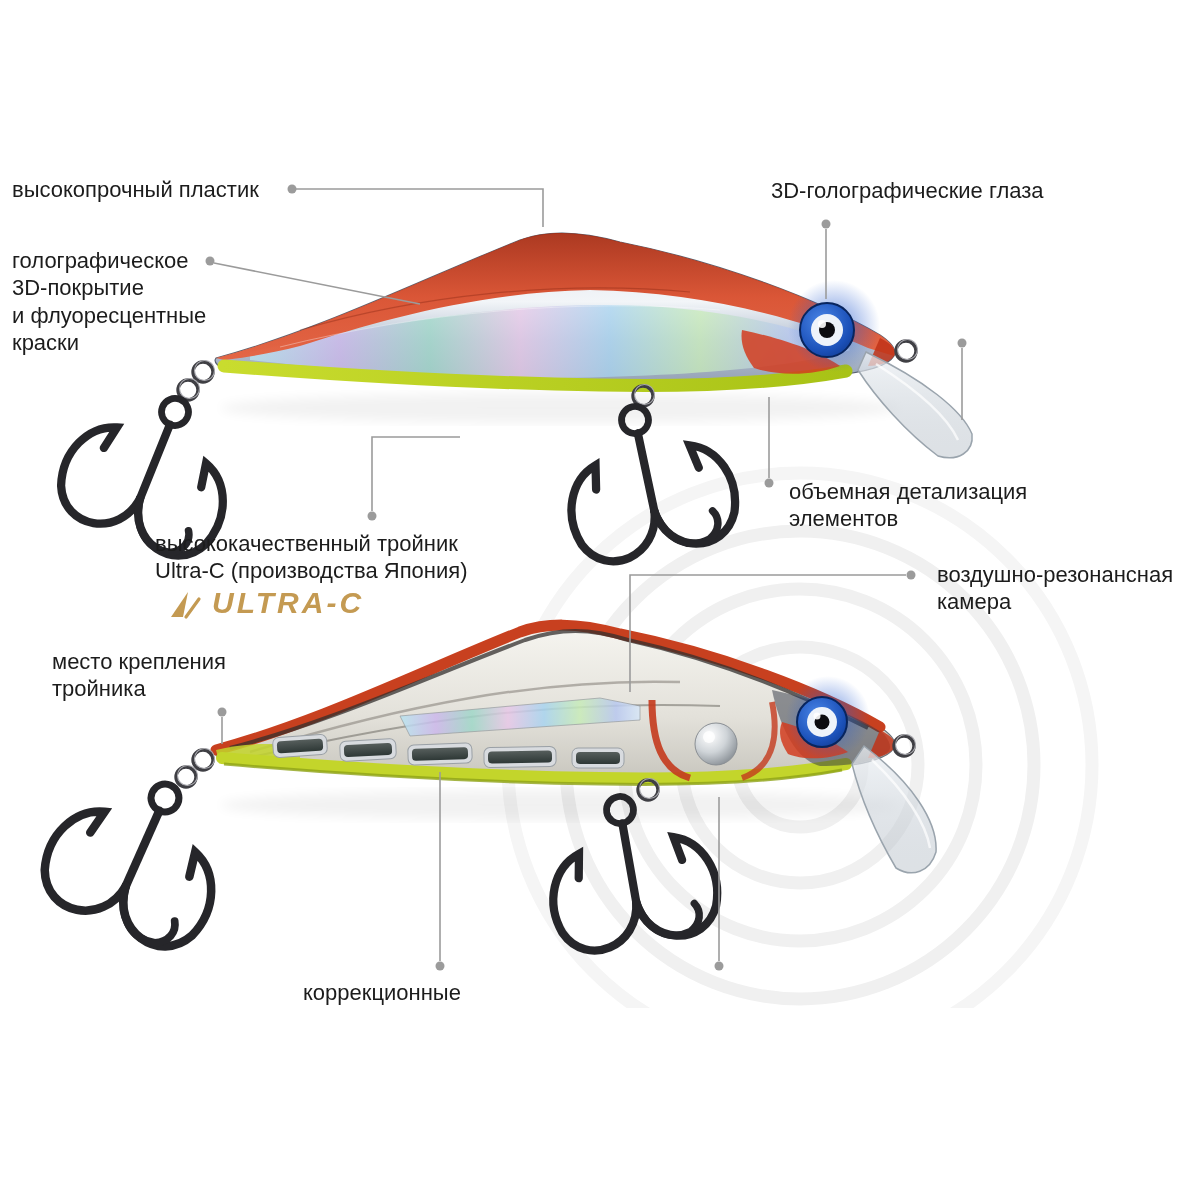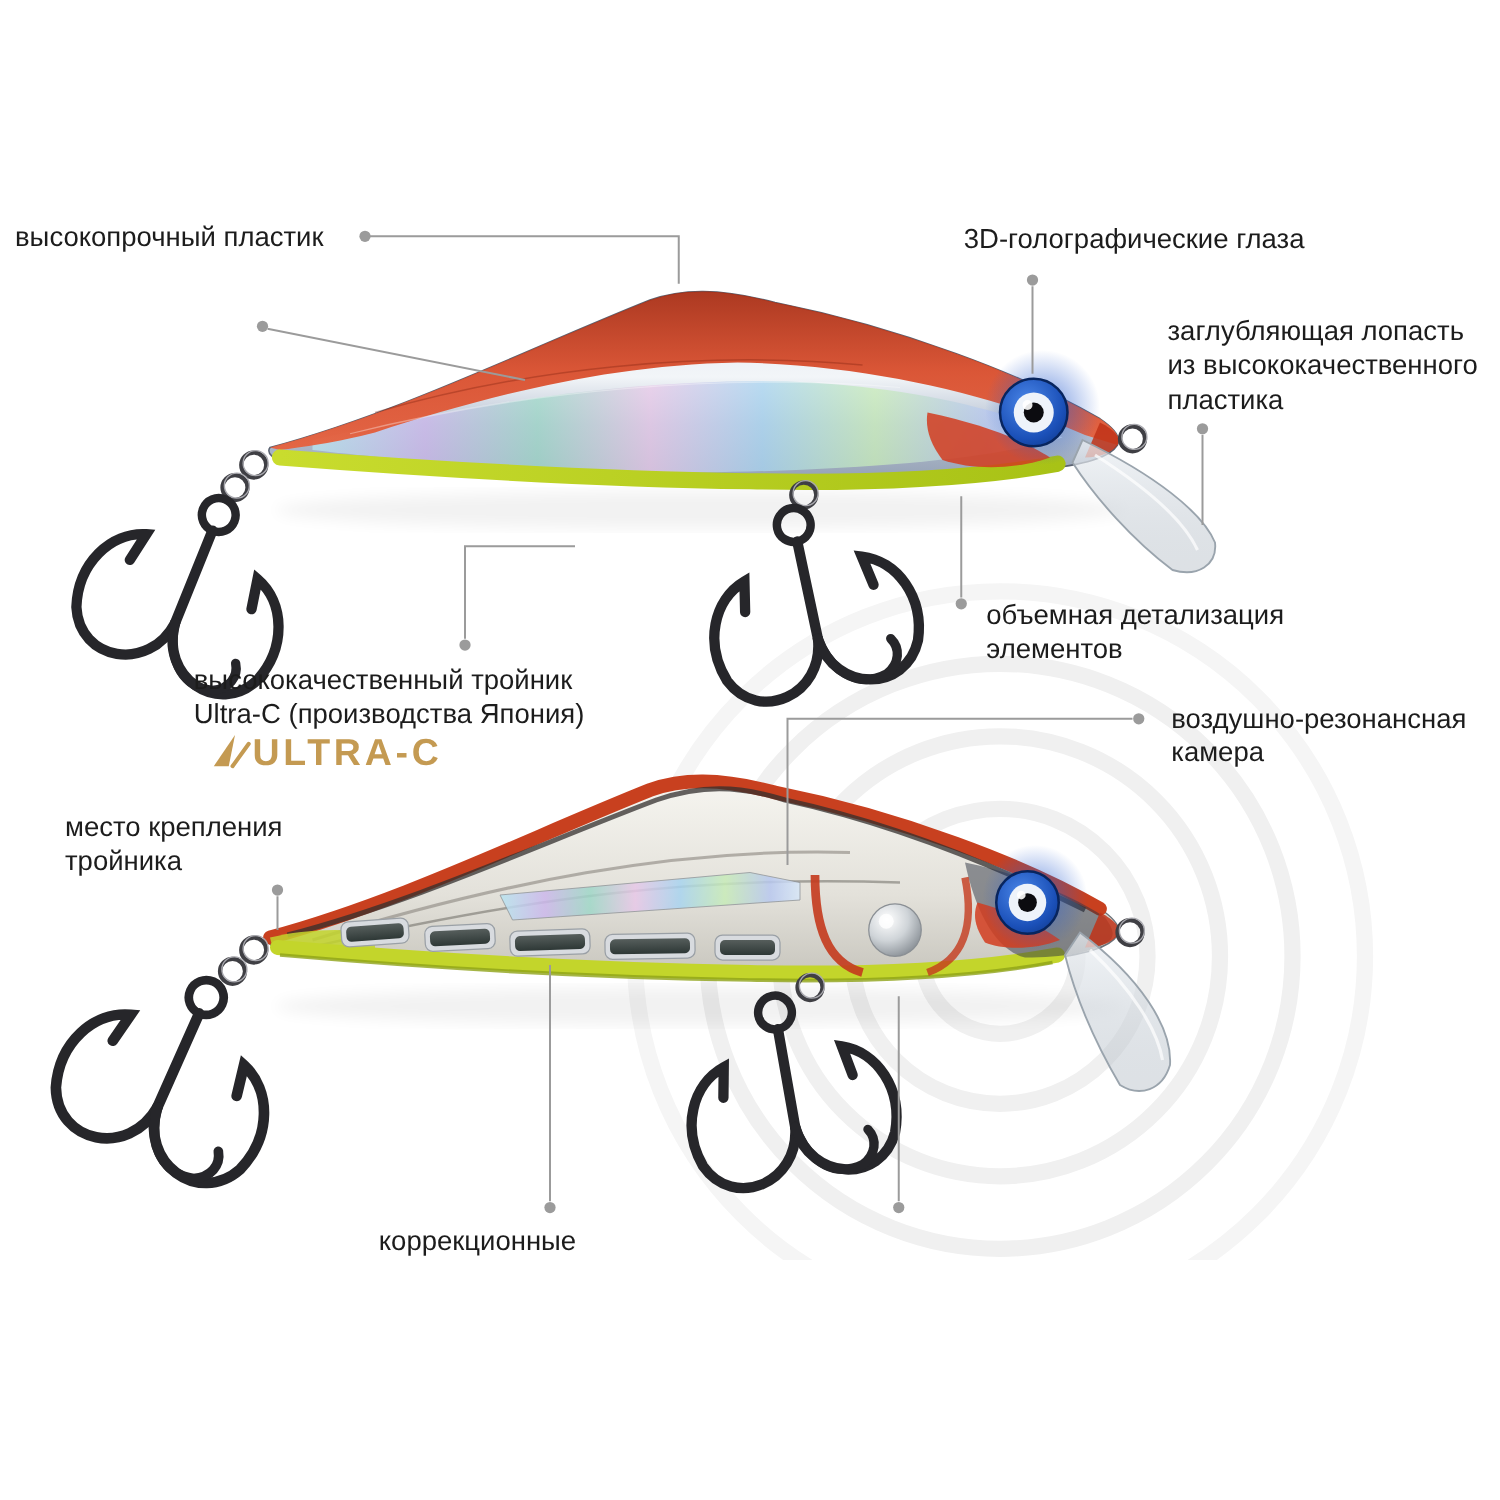--- a/index.html
+++ b/index.html
@@ -1,22 +1,22 @@
 <!DOCTYPE html>
 <html><head>
 <meta charset="utf-8">
 <style>
   html,body{margin:0;padding:0;background:#fff}
   .stage{position:relative;width:1200px;height:1008px;background:#ffffff;
          font-family:"Liberation Sans",sans-serif;overflow:hidden}
   .art{position:absolute;left:0;top:0}
   .label{position:absolute;font-size:22px;line-height:1.24;color:#1c1c1c;white-space:pre-line}
   .label.center{text-align:left}
-  .logo{position:absolute;left:170px;top:586px;display:flex;align-items:flex-start;gap:0;
-        color:#c49a52;font-weight:bold;font-size:30px;letter-spacing:3px}
+  .logo{position:absolute;left:170px;top:586px;display:flex;align-items:flex-end;gap:10px;
+        color:#c49a52;font-style:italic;font-weight:bold;font-size:30px;letter-spacing:3px}
 </style>
 </head>
 <body>
 
 <div class="stage">
 
   <svg class="art" width="1200" height="1200" viewBox="0 0 1200 1200">
     <defs>
       <linearGradient id="silverGrad" x1="0" y1="0" x2="0" y2="1">
         <stop offset="0" stop-color="#dfe5ee"></stop>
@@ -223,26 +223,27 @@
       </g>
       <g>
         <circle cx="719" cy="966" r="4.5" fill="#9b9b9b" stroke="none"></circle>
         <line x1="719" y1="961" x2="719" y2="797"></line>
       </g>
     </g>
   </svg>
 
   <div class="label" style="left:12px;top:176px">высокопрочный пластик</div>
 
+  <div class="label" style="left:12px;top:247px">голографическое
+3D-покрытие
+и флуоресцентные
+краски</div>
 
   <div class="label" style="left:771px;top:177px">3D-голографические глаза</div>
 
-  <div class="label" style="left:934px;top:251px">заглубляющая лопасть
-из высококачественного
-пластика</div>
 
   <div class="label" style="left:789px;top:478px">объемная детализация
 элементов</div>
 
   <div class="label center" style="left:155px;top:530px;width:340px">высококачественный тройник
 Ultra-C (производства Япония)</div>
 
   <div class="logo">
     <svg width="32" height="30" viewBox="0 0 32 30">
       <path d="M1,27 L18,2 L13,27 Z" fill="#c49a52"></path>

